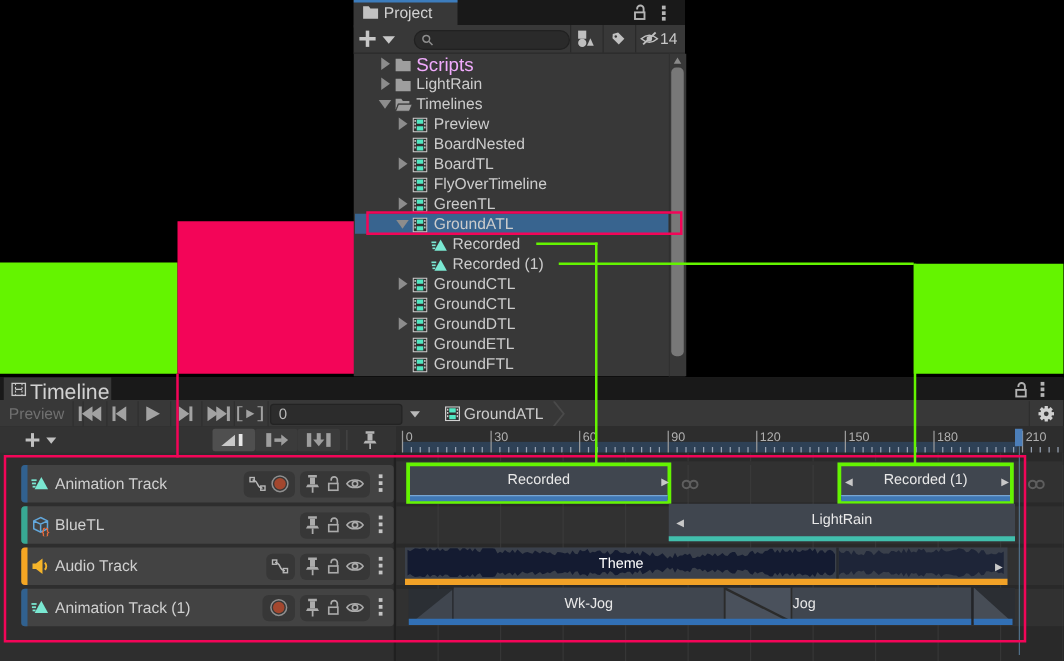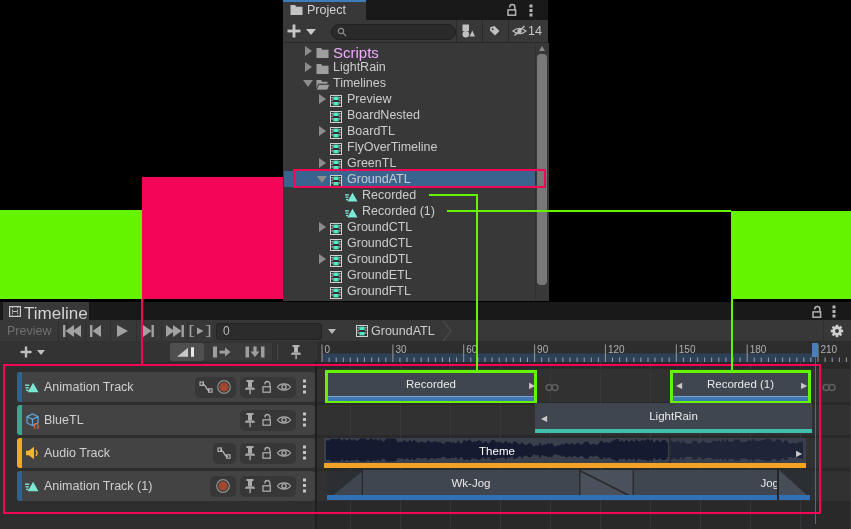--- a/index.html
+++ b/index.html
@@ -696,21 +696,21 @@
         </svg>
         <div class="abs" style="left:363px;top:168px;width:216px;height:30px;background:#40464f;"></div>
         <div class="txt" style="left:363px;top:175px;width:216px;text-align:center;font-size:11.5px;color:#e8e8e8;">Wk-Jog</div>
         <svg class="abs" style="left:579px;top:168px;" width="55" height="30" viewBox="0 0 55 30">
           <rect x="0" y="0" width="55" height="30" fill="#4a515c"></rect>
           <rect x="0" y="0" width="1.5" height="30" fill="#2b2b2b"></rect>
           <rect x="53.5" y="0" width="1.5" height="30" fill="#2b2b2b"></rect>
           <line x1="0.5" y1="0.5" x2="54" y2="27.5" stroke="#2b2b2b" stroke-width="1.8"></line>
         </svg>
         <div class="abs" style="left:634px;top:168px;width:143px;height:30px;background:#40464f;"></div>
-        <div class="txt" style="left:634px;top:175px;width:145px;text-align:right;font-size:11.5px;color:#e8e8e8;">Jog</div>
+        <div class="txt" style="left:634px;top:175px;width:145px;text-align:left;font-size:11.5px;color:#e8e8e8;">Jog</div>
         <svg class="abs" style="left:777px;top:168px;" width="35" height="30" viewBox="0 0 35 30">
           <rect x="0" y="0" width="35" height="30" fill="#2b2e33"></rect>
           <rect x="0" y="0" width="2" height="30" fill="#232529"></rect>
           <polygon points="2,0 33,28 2,28" fill="#474d56"></polygon>
         </svg>
         <div class="abs" style="left:327px;top:193px;width:450px;height:5px;background:#3270b5;"></div>
         <div class="abs" style="left:779px;top:193px;width:31px;height:5px;background:#3270b5;"></div>
       </div>
 
     <div class="abs" style="left:812px;top:41px;width:6px;height:14px;background:#4c7eb8;"></div>

